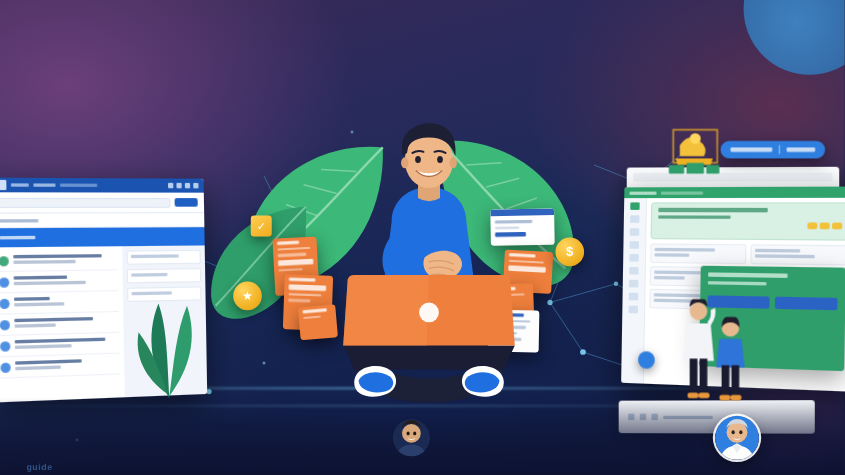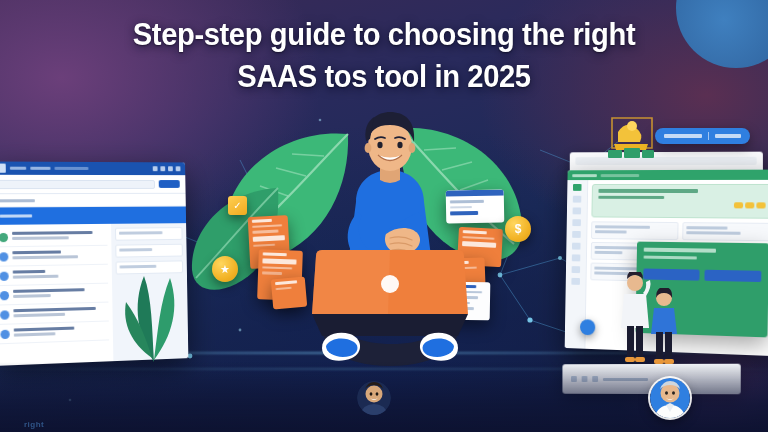--- a/index.html
+++ b/index.html
@@ -278,24 +278,20 @@
         <circle cx="420" cy="150" r="1.2"></circle>
       <circle cx="240" cy="330" r="1.4"></circle>
         <circle cx="640" cy="220" r="1.3"></circle>
       <circle cx="700" cy="270" r="1.2"></circle>
         <circle cx="70" cy="400" r="1.3"></circle>
     </g>
   </svg>
   <div class="beam" style="top:352px;"></div>
   <div class="beam" style="top:368px;opacity:.5;"></div>
 
-  <div class="title-wrap">
-    <div class="title-line">Step-step guide to choosing the right</div>
-    <div class="title-line">SAAS tos tool in 2025</div>
-  </div>
 
   <div class="dash-left">
     <div class="dl-topbar">
       <span class="dl-logo"></span>
       <span class="blur-txt" style="width:16px"></span>
       <span class="blur-txt" style="width:20px"></span>
       <span class="blur-txt" style="width:34px;opacity:.45"></span>
       <span class="dl-icons">
         <i></i>
         <i></i>
@@ -619,15 +615,15 @@
     <circle cx="20" cy="20" r="20" fill="#2f7fe0"></circle>
     <circle cx="20" cy="15" r="9.5" fill="#e7b88d"></circle>
     <path d="M10 11 q3 -8 10 -8 q8 0 10 8 q-4 -4 -10 -4 q-6 0 -10 4Z" fill="#cfd6dd"></path>
     <ellipse cx="16.5" cy="15" rx="1.5" ry="1.8" fill="#2b2520"></ellipse>
     <ellipse cx="23.5" cy="15" rx="1.5" ry="1.8" fill="#2b2520"></ellipse>
     <path d="M16 20 q4 4 8 0 q-4 2.6 -8 0Z" fill="#ffffff"></path>
     <path d="M4 40 q4 -13 16 -13 q12 0 16 13Z" fill="#fdfdfd"></path>
     <path d="M16 27 l4 7 l4 -7 l-4 -2Z" fill="#e9edf2"></path>
   </svg>
 
-  <div class="bottom-mark">right</div>
+  <div class="bottom-mark">guide</div>
 
 </div>
 
 </body></html>

